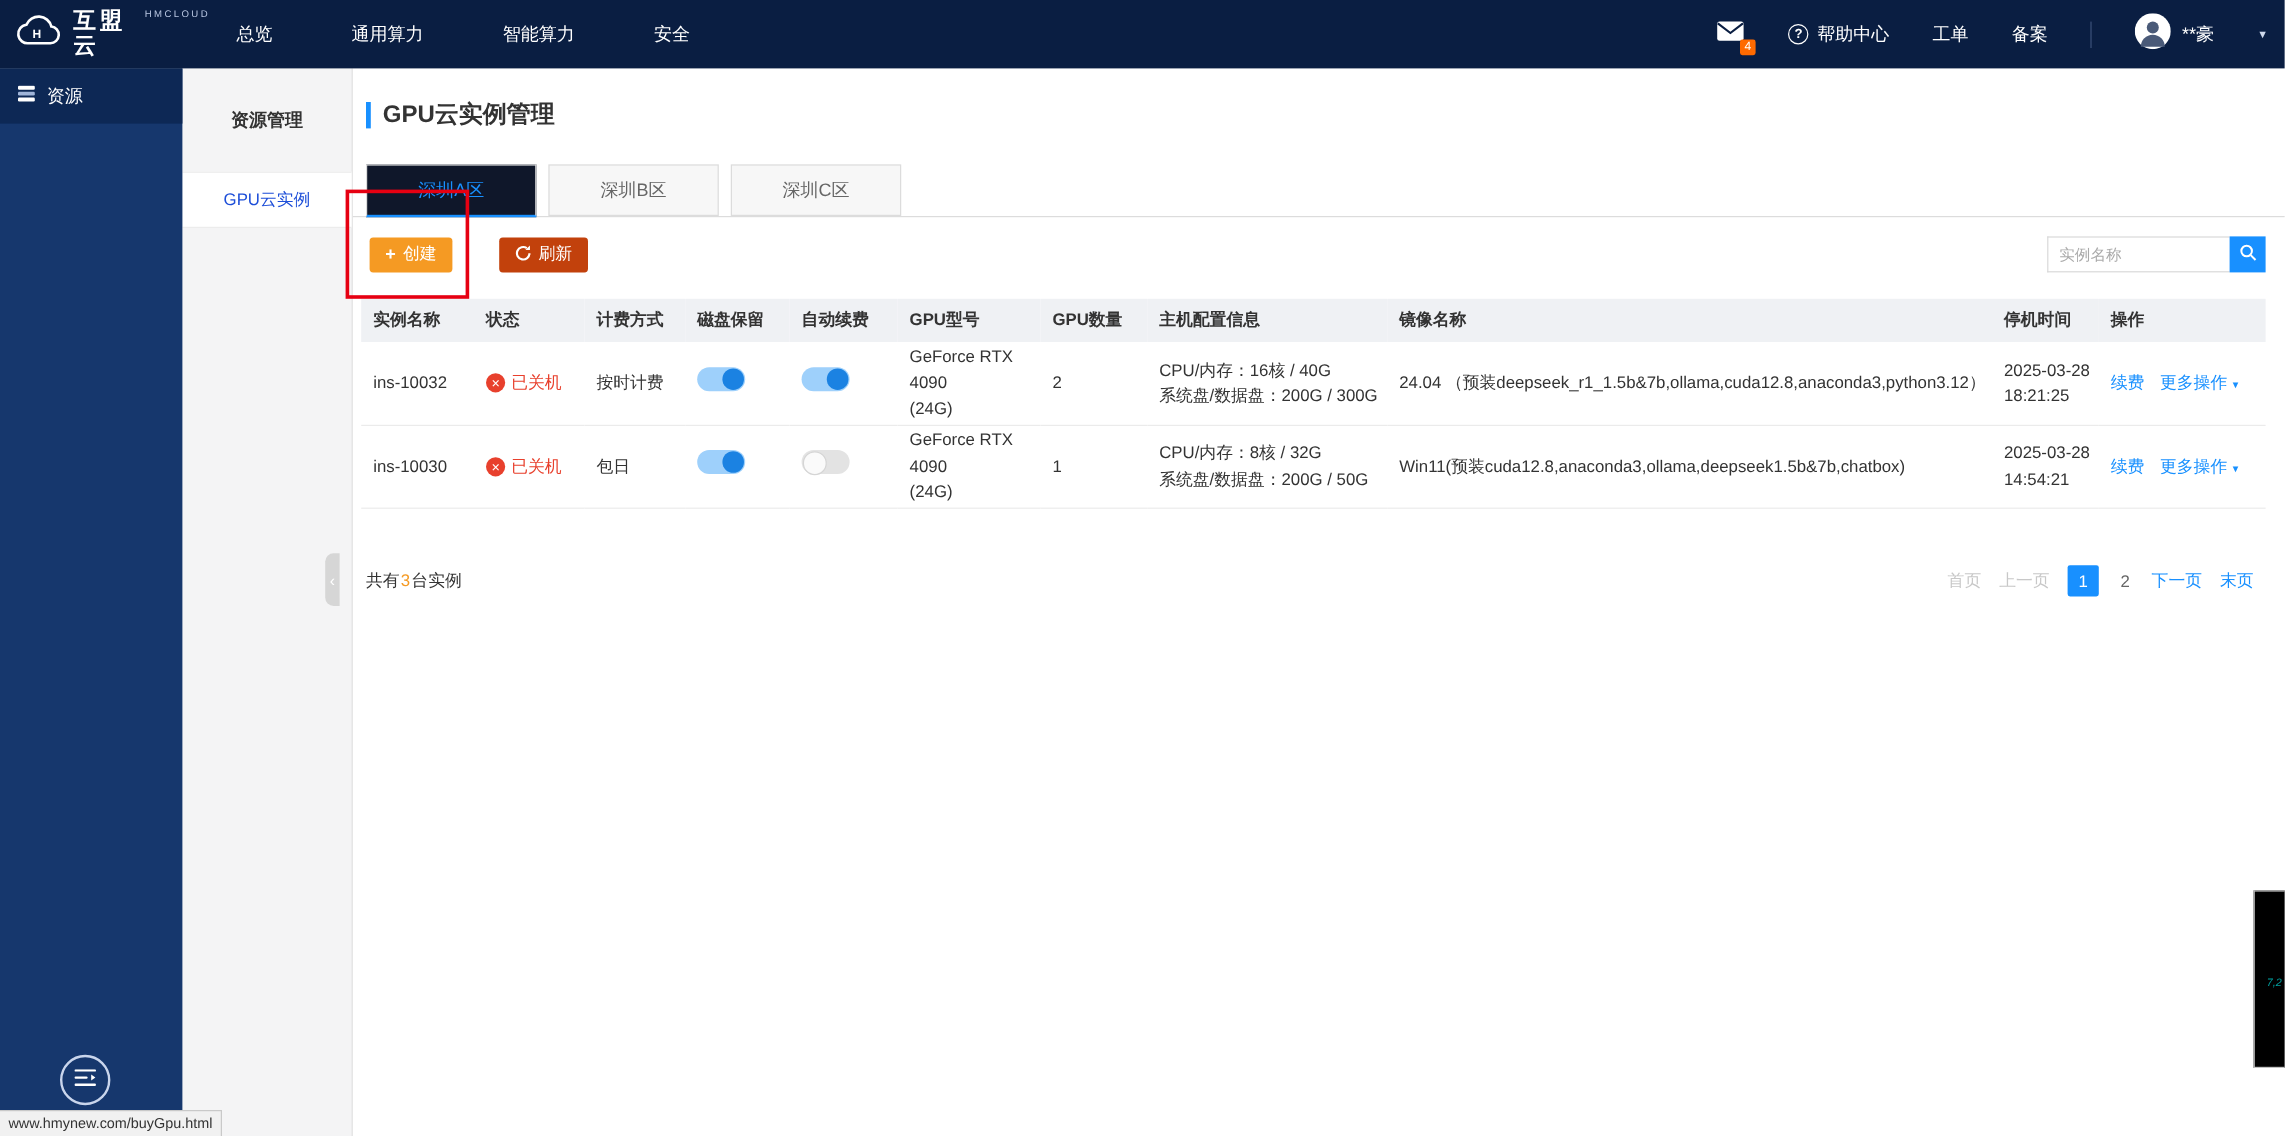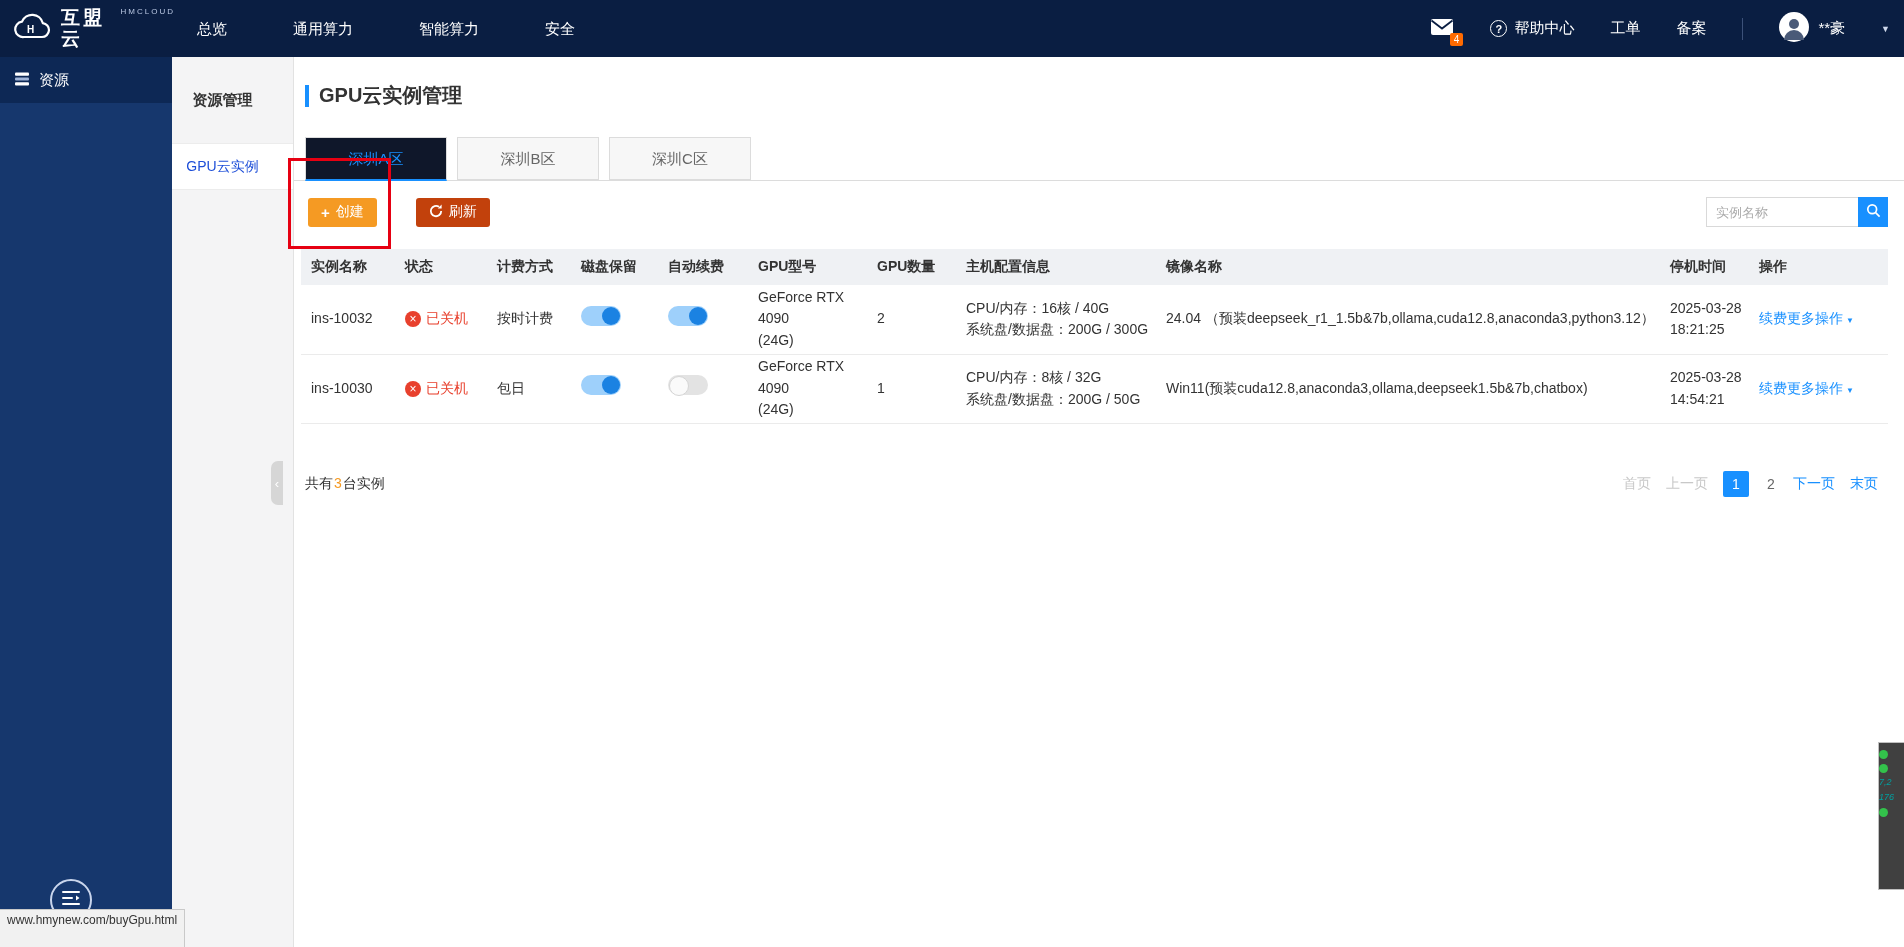--- a/index.html
+++ b/index.html
@@ -20,21 +20,21 @@
   .mail-badge{position:absolute;right:-9px;bottom:-6px;background:#ff6a00;color:#fff;font-size:10px;line-height:13px;padding:0 4px;border-radius:2px}
   .help-wrap{display:flex;align-items:center;gap:7px;font-size:15px}
   .q-circle{display:inline-flex;align-items:center;justify-content:center;width:17px;height:17px;border:1.5px solid #fff;border-radius:50%;font-size:11px;font-weight:bold}
   .nav-link{font-size:15px;white-space:nowrap}
   .v-divider{width:1px;height:22px;background:#3c5179}
   .user-wrap{display:flex;align-items:center;gap:9px}
   .username{font-size:15px}
   .nav-caret{font-size:9px;color:#cfd9ec}
 
   
-  .sidebar{position:absolute;top:57px;left:0;width:172px;bottom:0;background:#16376d;color:#fff;z-index:10}
+  .sidebar{position:absolute;top:57px;left:0;width:152px;bottom:0;background:#16376d;color:#fff;z-index:10}
   .sidebar-item{height:46px;display:flex;align-items:center;gap:9px;padding-left:14px;background:#0d2855;font-size:15px}
   .sidebar-fab{position:absolute;left:50px;bottom:26px;width:42px;height:42px;border:2px solid #c9d5ec;border-radius:50%;display:flex;align-items:center;justify-content:center}
 
   
   .subsidebar{position:absolute;top:57px;left:152px;width:142px;bottom:0;background:#f4f4f5;border-right:1px solid #e2e2e2;z-index:5}
   .subsidebar-title{height:86px;display:flex;align-items:center;justify-content:center;font-size:15px;font-weight:bold;color:#333}
   .subsidebar-item{height:47px;display:flex;align-items:center;justify-content:center;font-size:14px;color:#1d4ed8;background:#fff;border-top:1px solid #ececec;border-bottom:1px solid #ececec}
 
   
   .main{position:absolute;top:57px;left:283px;right:0;bottom:0;background:#fff}
@@ -64,36 +64,36 @@
   tbody td{height:69px;border-bottom:1px solid #ebebeb;font-size:14px;color:#333;padding-left:10px;vertical-align:middle;line-height:1.55}
   .status{display:flex;align-items:center;gap:5px;color:#e8402d}
   .status-x{display:inline-flex;align-items:center;justify-content:center;width:16px;height:16px;border-radius:50%;background:#e8402d;color:#fff;font-size:12px;line-height:1}
   .toggle{display:inline-block;width:40px;height:20px;border-radius:10px;position:relative}
   .toggle::after{content:"";position:absolute;width:18px;height:18px;border-radius:50%;top:1px}
   .toggle.on{background:#9ed0fb}
   .toggle.on::after{right:1px;background:#1b82e2}
   .toggle.off{background:#e3e3e3}
   .toggle.off::after{left:1px;background:#fafafa;border:1px solid #d5d5d5}
   .link{color:#1890ff;white-space:nowrap}
-  .ops{display:flex;align-items:center}
+  .ops{display:flex;gap:13px;align-items:center}
   .more-caret{font-size:8px;color:#1890ff;margin-left:3px}
 
   .table-footer{position:absolute;top:414px;left:22px;right:26px;display:flex;align-items:center;font-size:14px;color:#333}
   .total-count{color:#f59a23;padding:0 1px}
   .pagination{margin-left:auto;display:flex;align-items:center;gap:15px;font-size:14px}
   .pg-disabled{color:#c8c8c8}
   .pg-page{color:#666;min-width:14px;text-align:center}
   .pg-page.active{width:26px;height:26px;line-height:26px;background:#1890ff;color:#fff;border-radius:2px}
   .pg-link{color:#1890ff}
 
   .collapse-handle{position:absolute;top:461px;left:271px;width:12px;height:44px;background:#d6d6d6;border-radius:7px 0 0 7px;display:flex;align-items:center;justify-content:center;color:#fff;font-size:13px;z-index:12}
 
-  .statusbar{position:absolute;left:0;bottom:0;height:38px;background:#f1f1f1;border-top:1px solid #c9c9c9;border-right:1px solid #c9c9c9;padding:0 7px;font-size:12px;line-height:20px;color:#333;z-index:30;white-space:nowrap}
-
-  .monitor{position:absolute;right:0;top:742px;width:26px;height:148px;background:#404040;border:1px solid #c0c0c0;border-right:none;z-index:15;display:flex;flex-direction:column;gap:5px;padding-top:7px}
+  .statusbar{position:absolute;left:0;bottom:0;height:22px;background:#f1f1f1;border-top:1px solid #c9c9c9;border-right:1px solid #c9c9c9;padding:0 7px;font-size:12px;line-height:20px;color:#333;z-index:30;white-space:nowrap}
+
+  .monitor{position:absolute;right:0;top:742px;width:26px;height:148px;background:#000000;border:1px solid #c0c0c0;border-right:none;z-index:15;display:flex;flex-direction:row;align-items:center;gap:5px;padding-top:7px}
   .monitor .dot{width:9px;height:9px;border-radius:50%;background:#33c24b}
   .monitor .mval{font-size:9px;color:#00a0a0;line-height:1.1;font-style:italic}
 </style>
 </head>
 <body>
 
 <header class="topnav">
   <div class="logo clickable">
     <span>
       <svg width="38" height="28" viewBox="0 0 38 28">

